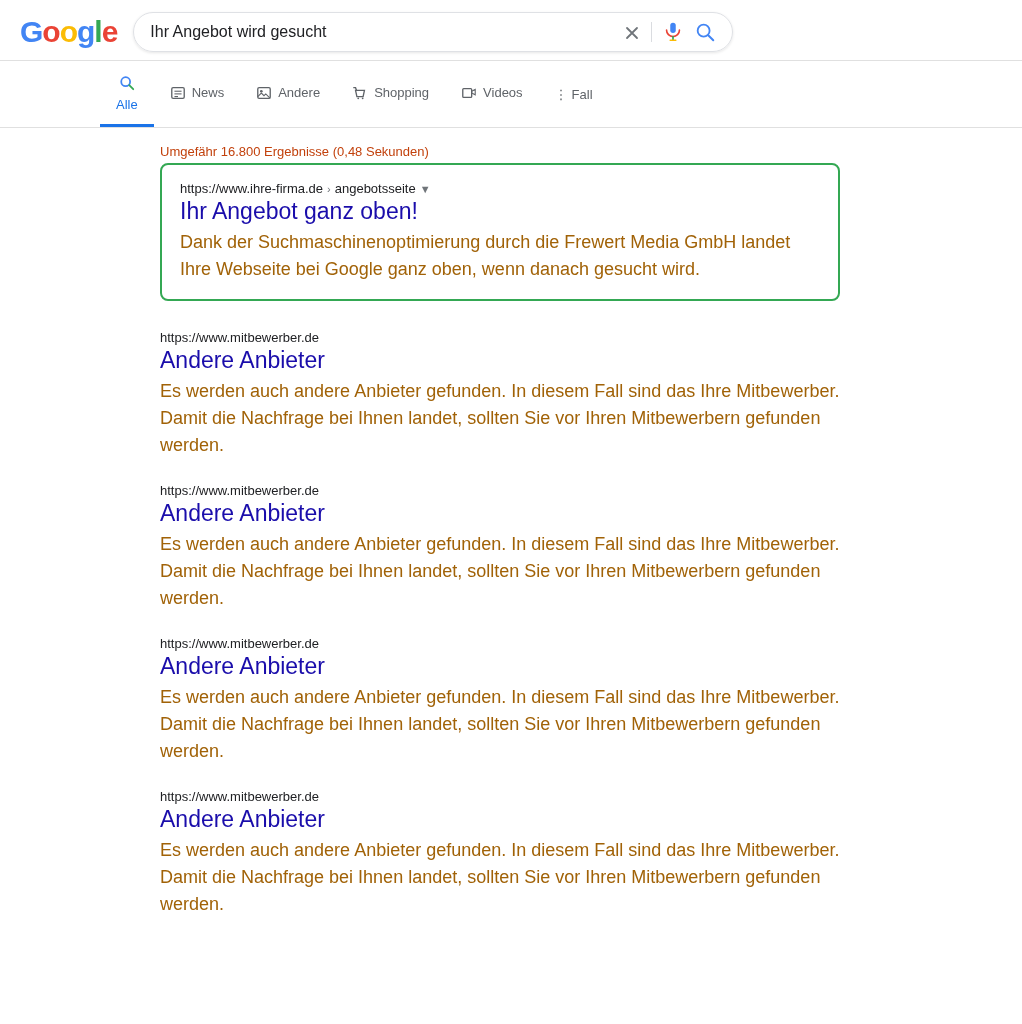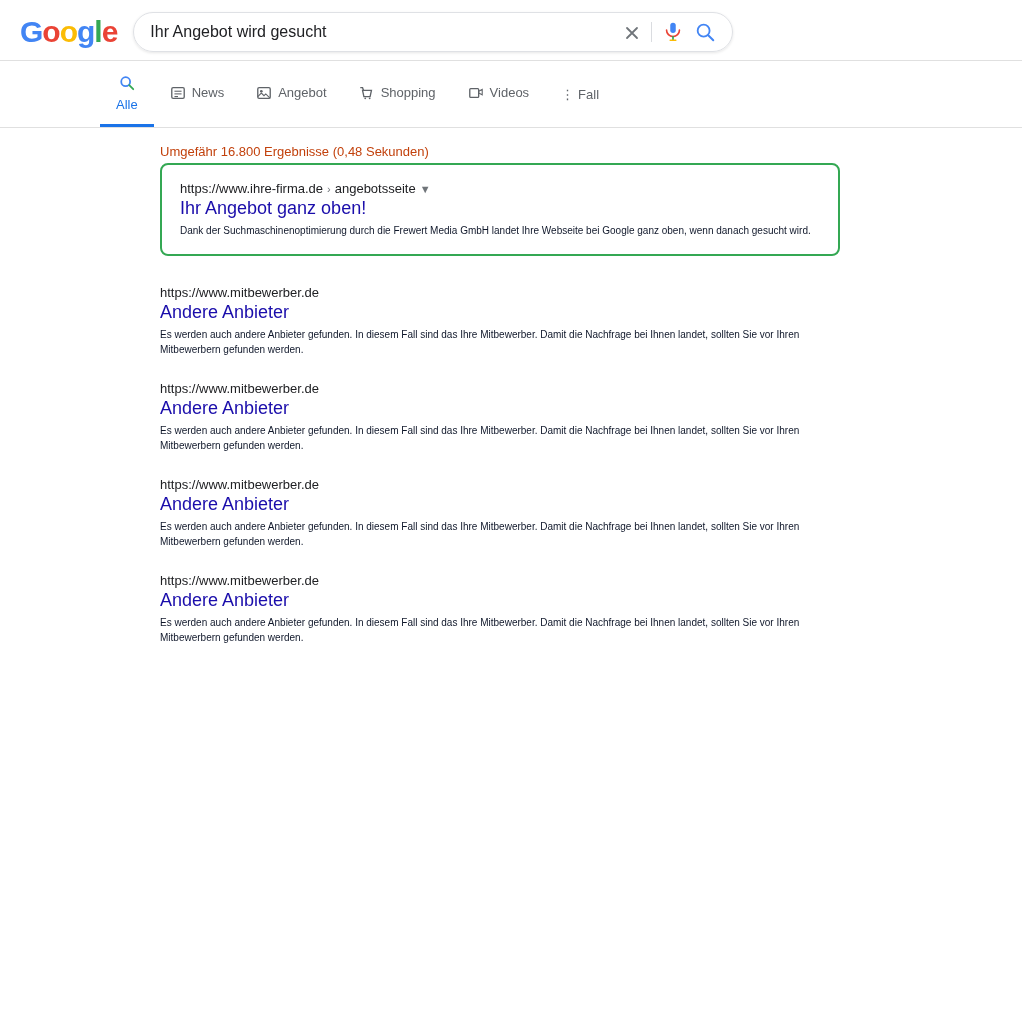--- a/index.html
+++ b/index.html
@@ -158,30 +158,30 @@
       display: flex;
       align-items: center;
       gap: 4px;
     }
     .result-url-arrow {
       color: #70757a;
       font-size: 11px;
     }
     .result-title {
       color: #1a0dab;
-      font-size: 18px;
+      font-size: 23px;
       font-weight: normal;
       cursor: pointer;
       margin-bottom: 4px;
       text-decoration: none;
       display: block;
     }
     .result-snippet {
-      color: #0f172a;
-      font-size: 10px;
+      color: #a16207;
+      font-size: 18px;
       line-height: 1.5;
     }
 
     
     svg { display: inline-block; vertical-align: middle; }
   </style>
 </head>
 <body>
 
 <div class="header">
@@ -244,21 +244,21 @@
     <span>News</span>
   </a>
   <a class="nav-tab">
     <span class="tab-icon">
       <svg width="16" height="16" viewBox="0 0 18 18" fill="none">
         <rect x="2" y="3" width="14" height="12" rx="1.5" stroke="#5f6368" stroke-width="1.5"></rect>
         <circle cx="6" cy="7" r="1.5" fill="#5f6368"></circle>
         <path d="M2 13l4-4 3 3 2-2 5 5" stroke="#5f6368" stroke-width="1.2" fill="none"></path>
       </svg>
     </span>
-    <span>Angebot</span>
+    <span>Andere</span>
   </a>
   <a class="nav-tab">
     <span class="tab-icon">
       <svg width="16" height="16" viewBox="0 0 18 18" fill="none">
         <path d="M4 6h10l-1.5 7h-7L4 6z" stroke="#5f6368" stroke-width="1.5" fill="none"></path>
         <circle cx="7" cy="15" r="1" fill="#5f6368"></circle>
         <circle cx="12" cy="15" r="1" fill="#5f6368"></circle>
         <path d="M2 3h2l1 3" stroke="#5f6368" stroke-width="1.5" stroke-linecap="round" fill="none"></path>
       </svg>
     </span>

